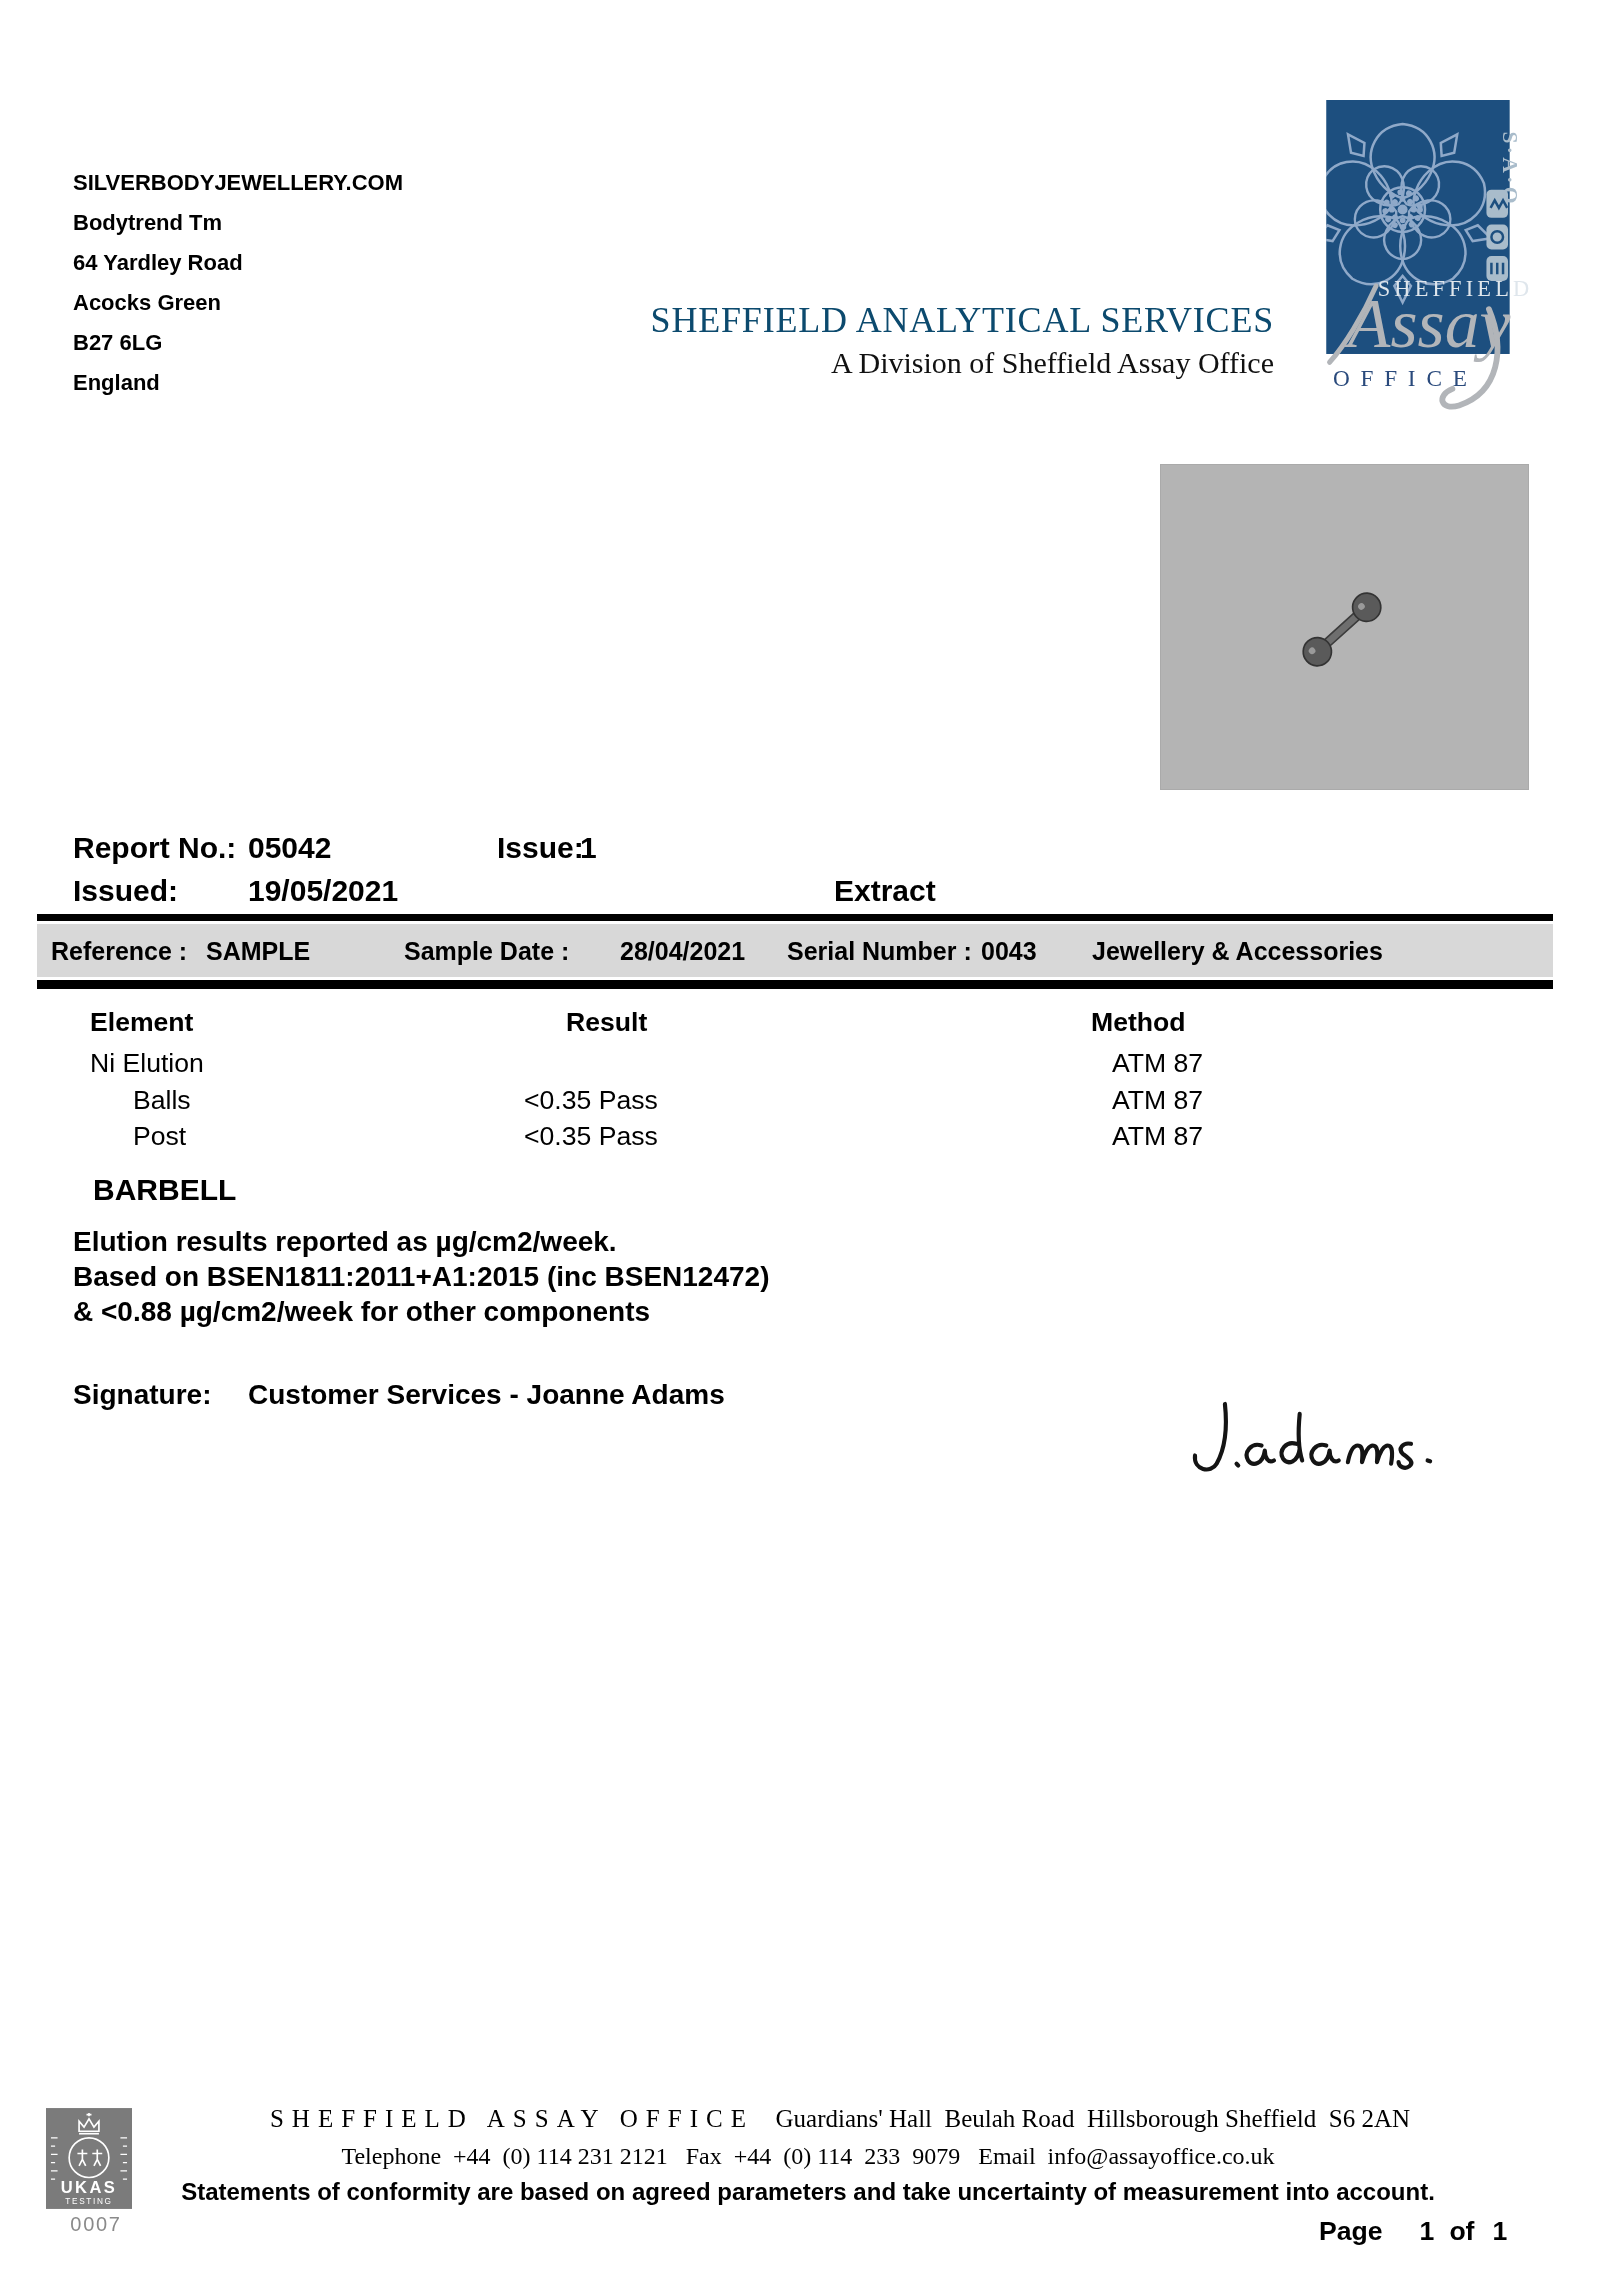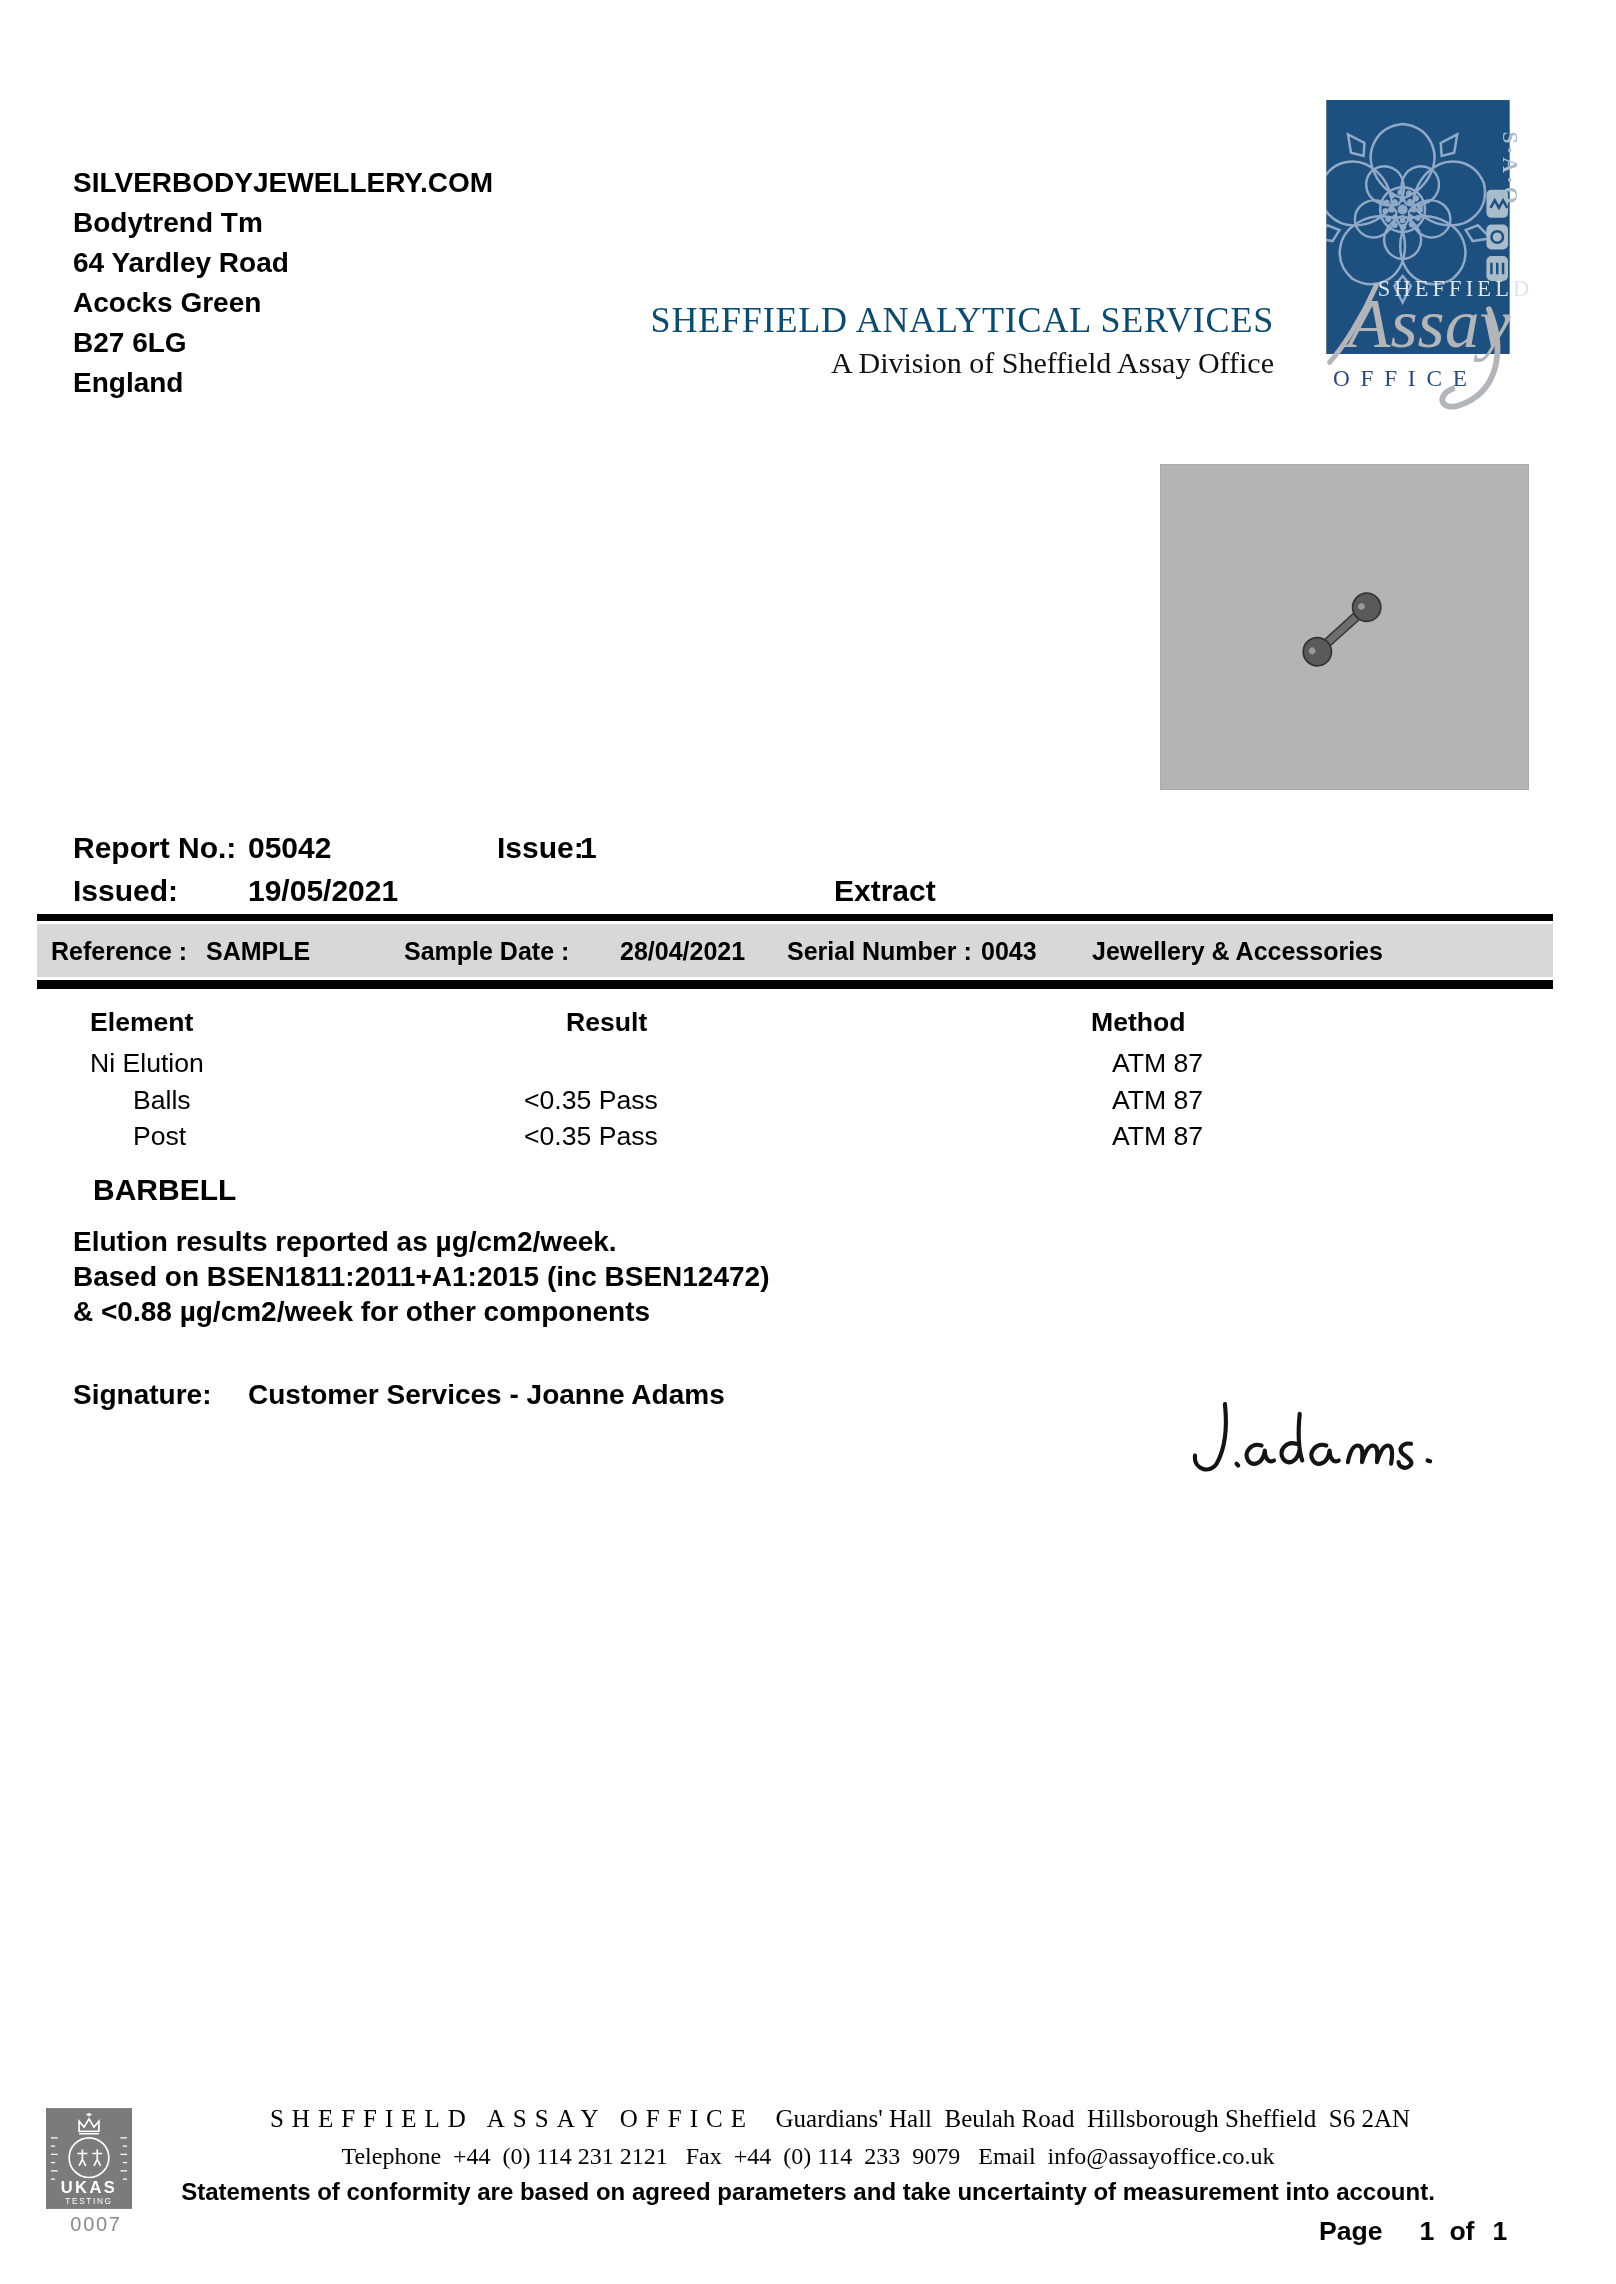--- a/index.html
+++ b/index.html
@@ -9,21 +9,21 @@
     background:#ffffff;
     font-family:"Liberation Sans", sans-serif;
     color:#000;
     overflow:hidden;
   }
   .abs{position:absolute;}
   .b{font-weight:bold;}
   .pre{white-space:pre-wrap;}
 
   
-  .addr{left:73px;top:163px;font-size:28px;font-weight:bold;line-height:40px;letter-spacing:0px;}
+  .addr{left:73px;top:163px;font-size:22px;font-weight:bold;line-height:40px;letter-spacing:0px;}
 
   
   .org-title{right:342px;top:299px;text-align:right;}
   .org-title .t1{font-family:"Liberation Serif",serif;font-size:36px;color:#0c4a6e;letter-spacing:0.8px;}
   .org-title .t2{font-family:"Liberation Serif",serif;font-size:30px;color:#111;margin-top:5px;}
 
   
   .photo{left:1160px;top:464px;width:367px;height:324px;background:#b4b4b4;border:0.8px solid #aaaaaa;}
 
   

